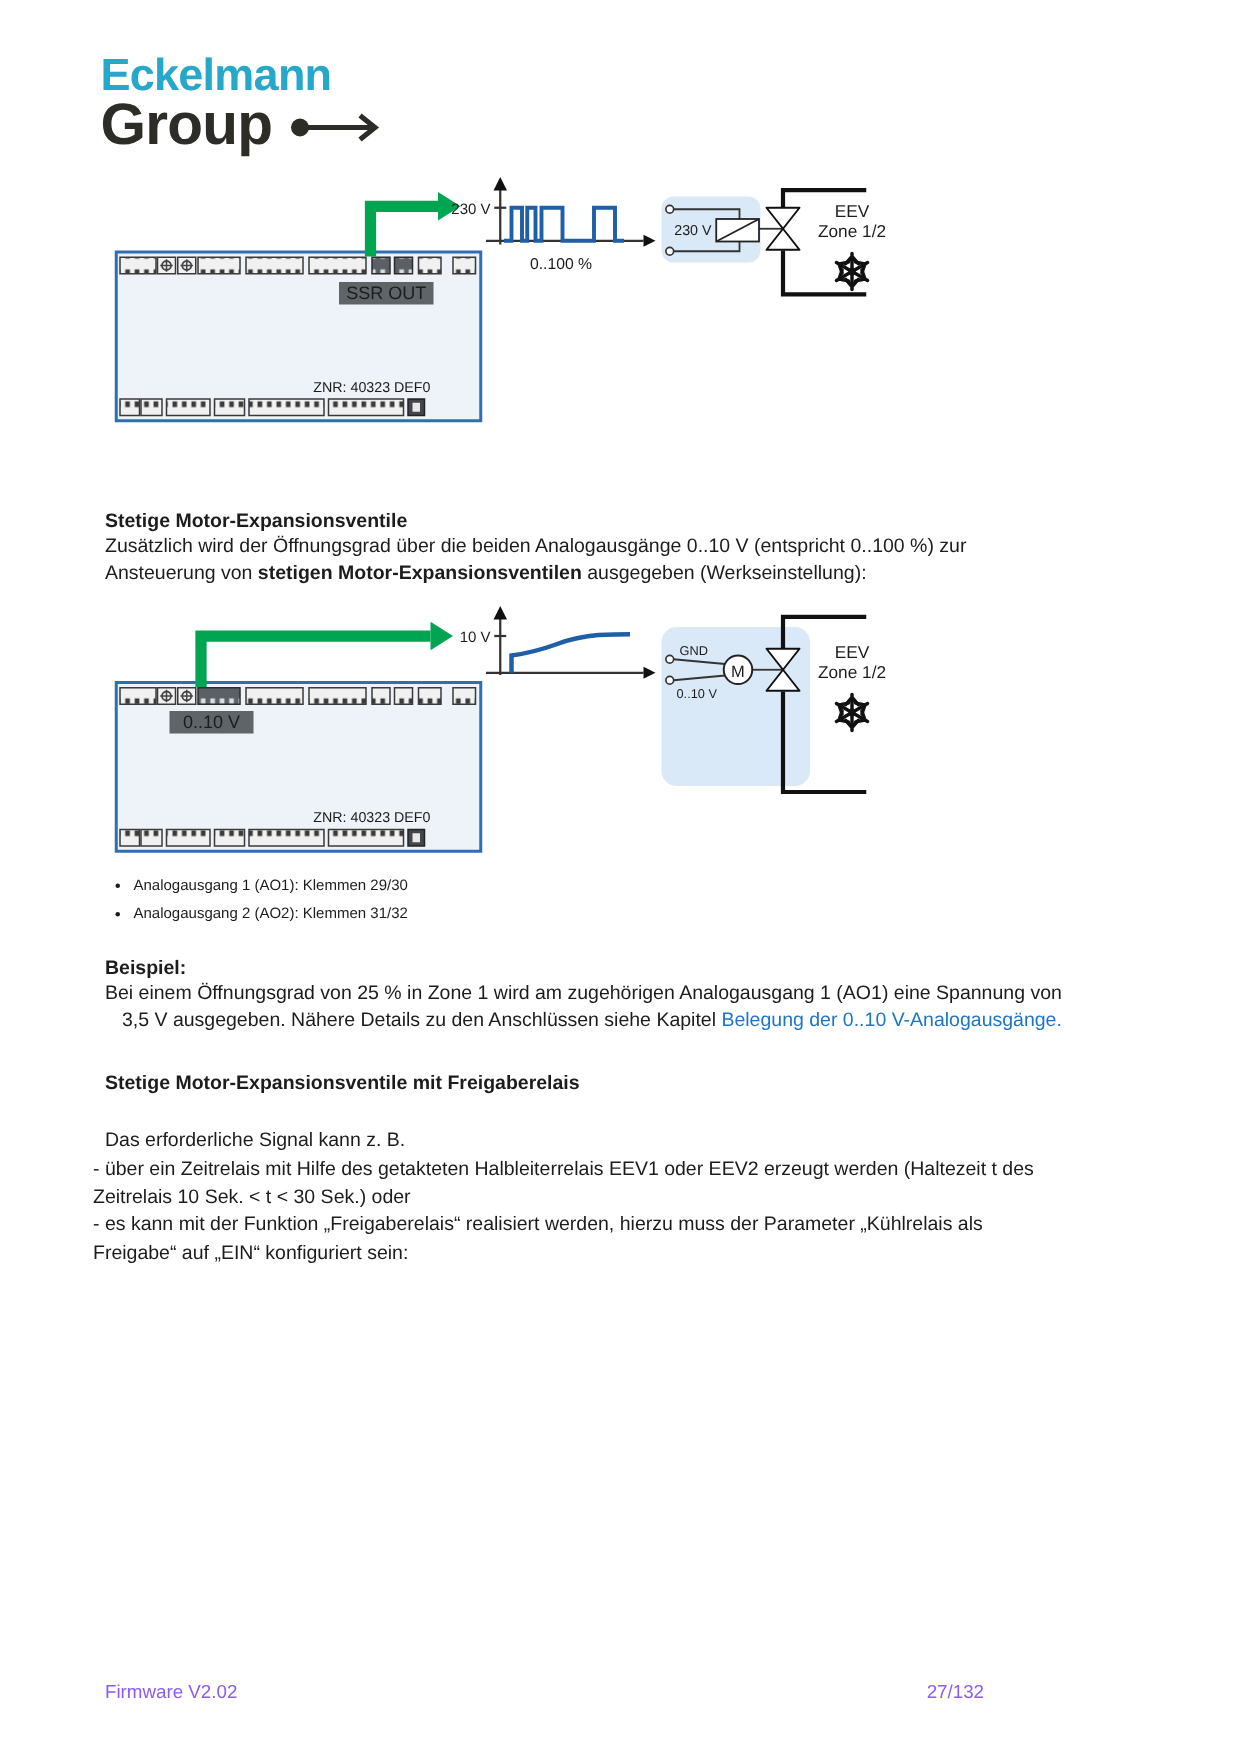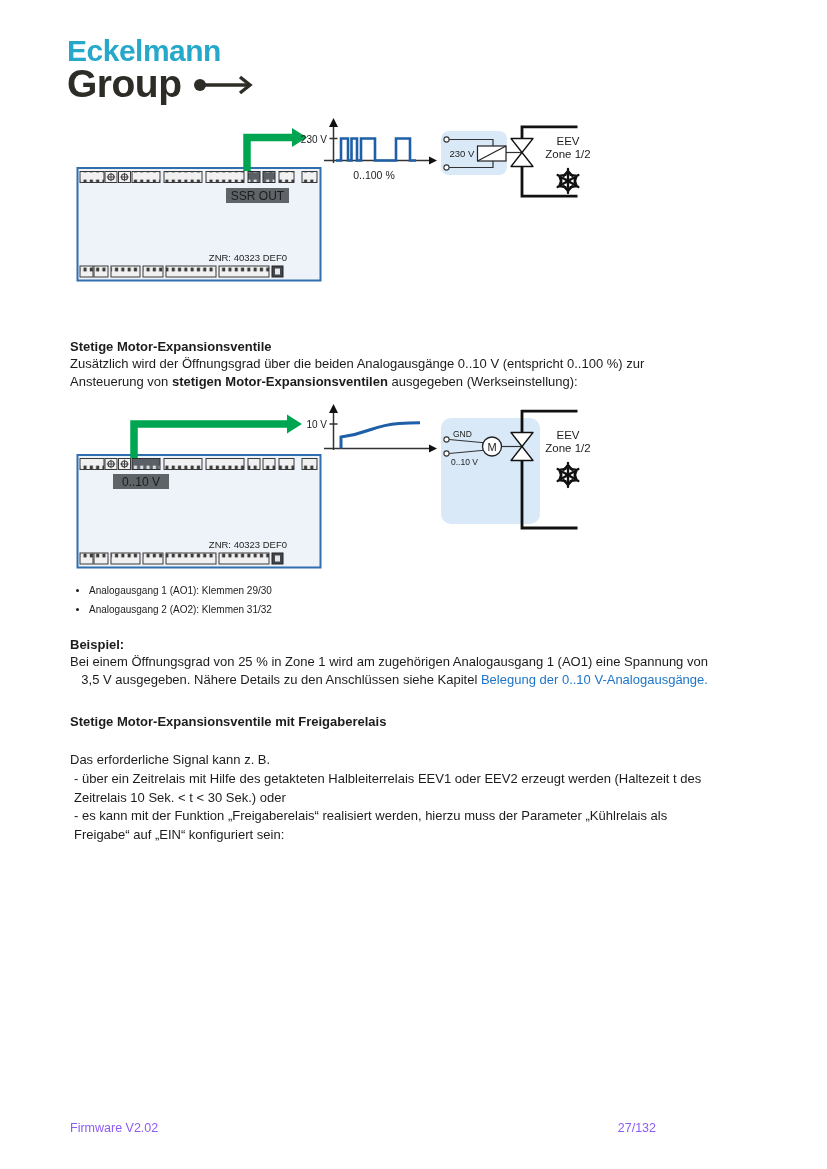--- a/index.html
+++ b/index.html
@@ -251,21 +251,21 @@
   </ul>
 
   <div class="abs txt bold" style="left:70px;top:636px;">Beispiel:</div>
   <div class="abs txt" style="left:70px;top:653px;text-align:right;">
     <div>Bei einem Öffnungsgrad von 25 % in Zone 1 wird am zugehörigen Analogausgang 1 (AO1) eine Spannung von</div>
     <div><span>3,5 V ausgegeben. Nähere Details zu den Anschlüssen siehe Kapitel </span><a class="link">Belegung der 0..10 V-Analogausgänge.</a></div>
   </div>
 
   <div class="abs txt bold" style="left:70px;top:713px;">Stetige Motor-Expansionsventile mit Freigaberelais</div>
   <div class="abs txt" style="left:70px;top:751px;">Das erforderliche Signal kann z. B.</div>
-  <div class="abs txt" style="left:74px;top:770px;line-height:18.5px;">
+  <div class="abs txt" style="left:62px;top:770px;line-height:18.5px;">
     <div>- über ein Zeitrelais mit Hilfe des getakteten Halbleiterrelais EEV1 oder EEV2 erzeugt werden (Haltezeit t des</div>
     <div>Zeitrelais 10 Sek. &lt; t &lt; 30 Sek.) oder</div>
     <div>- es kann mit der Funktion „Freigaberelais“ realisiert werden, hierzu muss der Parameter „Kühlrelais als</div>
     <div>Freigabe“ auf „EIN“ konfiguriert sein:</div>
   </div>
 
   <div class="abs footer-txt" style="left:70px;top:1121px;">Firmware V2.02</div>
   <div class="abs footer-txt" style="right:62px;top:1121px;">27/132</div>
 
 </div>

